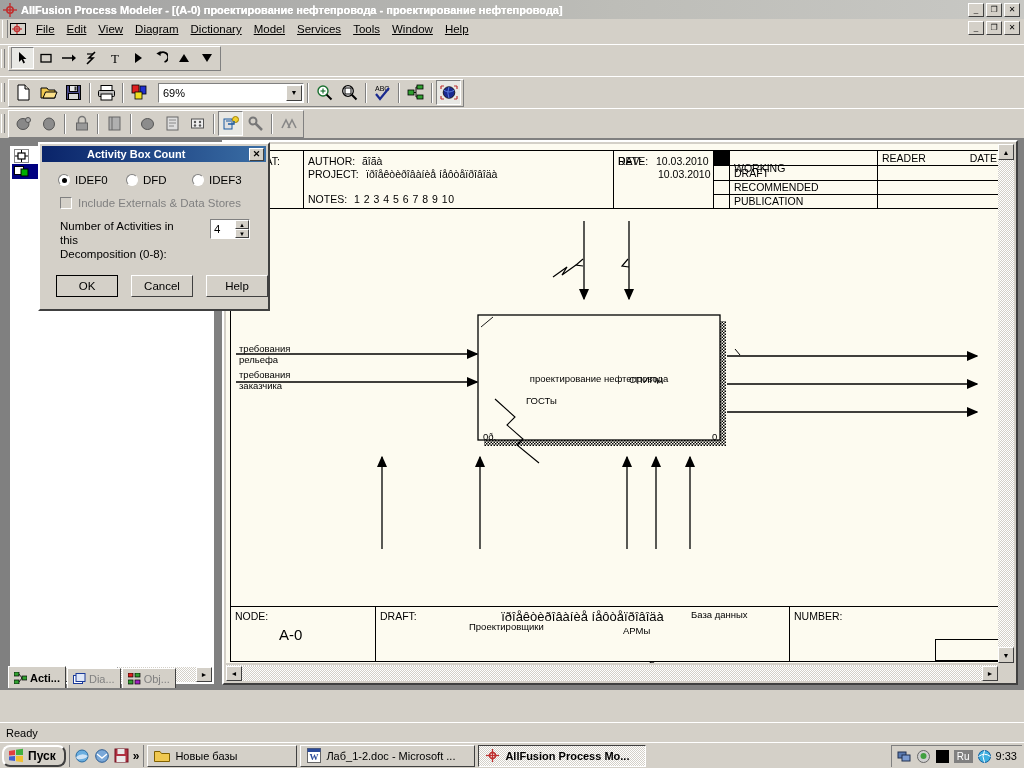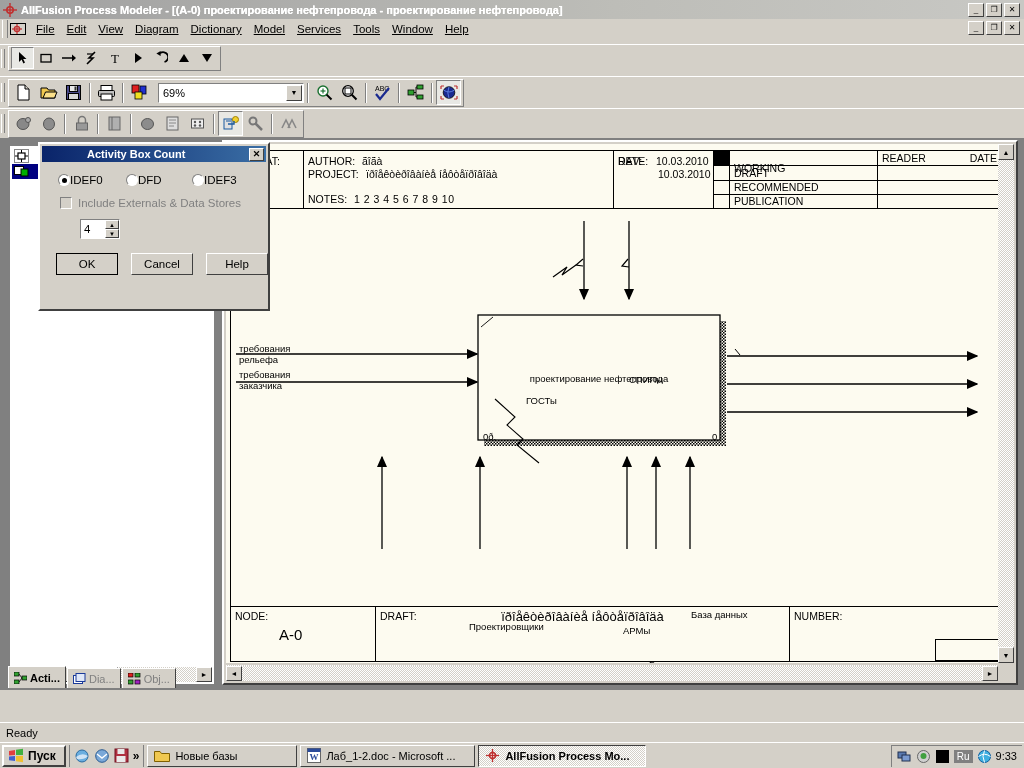--- a/index.html
+++ b/index.html
@@ -207,21 +207,21 @@
   .taskbar {
     position: absolute; left: 0; top: 742px; width: 1024px; height: 26px;
     background: #d4d0c8; border-top: 1px solid #ffffff;
     display: flex; align-items: center; gap: 3px; padding: 0 2px;
   }
   .startbtn {
     display: flex; align-items: center; gap: 4px;
     height: 22px; padding: 0 8px 0 4px;
     background: #d4d0c8; font-weight: bold; font-size: 12px;
     border-top: 2px solid #ffffff; border-left: 2px solid #ffffff;
-    border-right: 2px solid #404040; border-bottom: 2px solid #404040;
+    border-right: 2px solid #404040; border-bottom: 2px solid #404040; border-radius: 8px;
   }
   .qlaunch {
     display: flex; align-items: center; gap: 4px; height: 22px; padding: 0 4px;
     border-left: 1px solid #808080; border-right: 1px solid #808080;
   }
   .taskbtn {
     display: flex; align-items: center; gap: 5px;
     height: 22px; padding: 0 6px; min-width: 150px; font-size: 11px;
     background: #d4d0c8;
     border-top: 1px solid #ffffff; border-left: 1px solid #ffffff;
@@ -255,21 +255,21 @@
   }
   .dlg-title span { color: #fff; font-weight: bold; font-size: 11px; flex: 1; margin-left: 43px; }
   .dlg-close {
     width: 15px; height: 13px; background: #d4d0c8;
     border-top: 1px solid #ffffff; border-left: 1px solid #ffffff;
     border-right: 1px solid #404040; border-bottom: 1px solid #404040;
     display: flex; align-items: center; justify-content: center;
     font-size: 9px; font-weight: bold; color: #000;
   }
   .radio-row { display: flex; margin: 12px 0 0 18px; gap: 0; }
-  .radio-item { display: flex; align-items: flex-end; font-size: 11.5px; }
+  .radio-item { display: flex; align-items: flex-end; gap: 5px; font-size: 11.5px; }
   .rdo {
     width: 12px; height: 12px; border-radius: 50%;
     background: #fff;
     border-top: 1px solid #808080; border-left: 1px solid #808080;
     border-right: 1px solid #ffffff; border-bottom: 1px solid #ffffff;
     position: relative;
   }
   .rdo.on::after {
     content: ""; position: absolute; left: 3px; top: 3px;
     width: 5px; height: 5px; border-radius: 50%; background: #000;
@@ -910,20 +910,24 @@
         <span>IDEF3</span>
       </div>
     </div>
 
     <div class="chk-row">
       <span class="chk"></span>
       <span>Include Externals &amp; Data Stores</span>
     </div>
 
     <div class="spin-row">
+      <div class="spin-label">
+        <div>Number of Activities in this</div>
+        <div>Decomposition (0-8):</div>
+      </div>
       <div class="spin-box">
         <div class="val">4</div>
         <div class="spin-arrows">
           <div>▲</div>
           <div>▼</div>
         </div>
       </div>
     </div>
 
     <div class="dlg-buttons">

